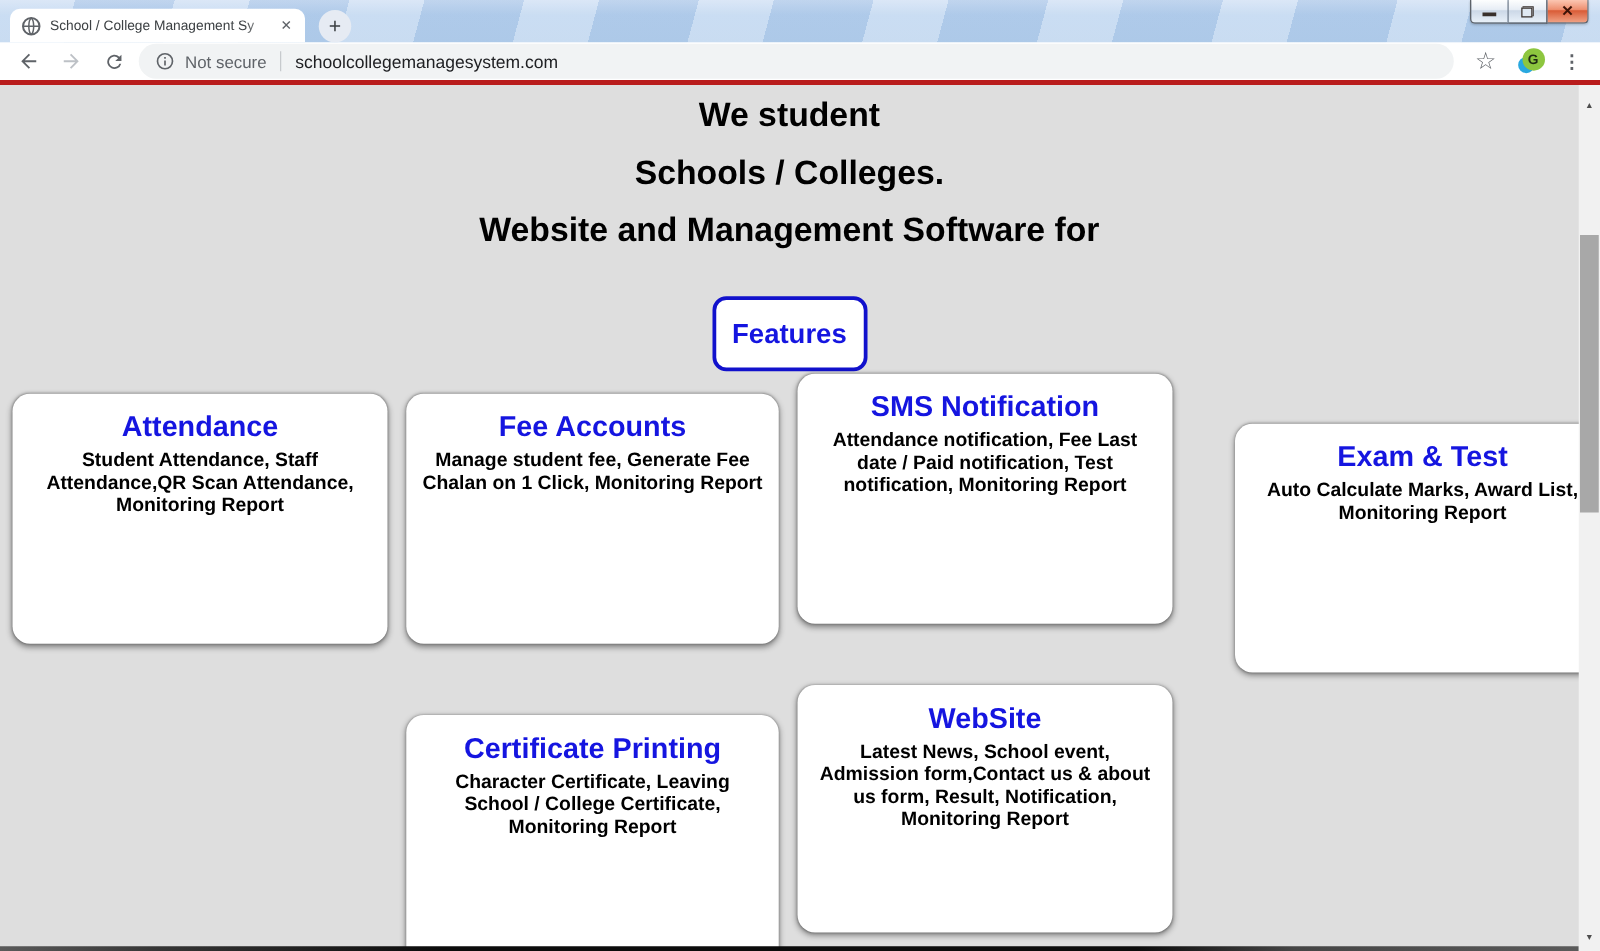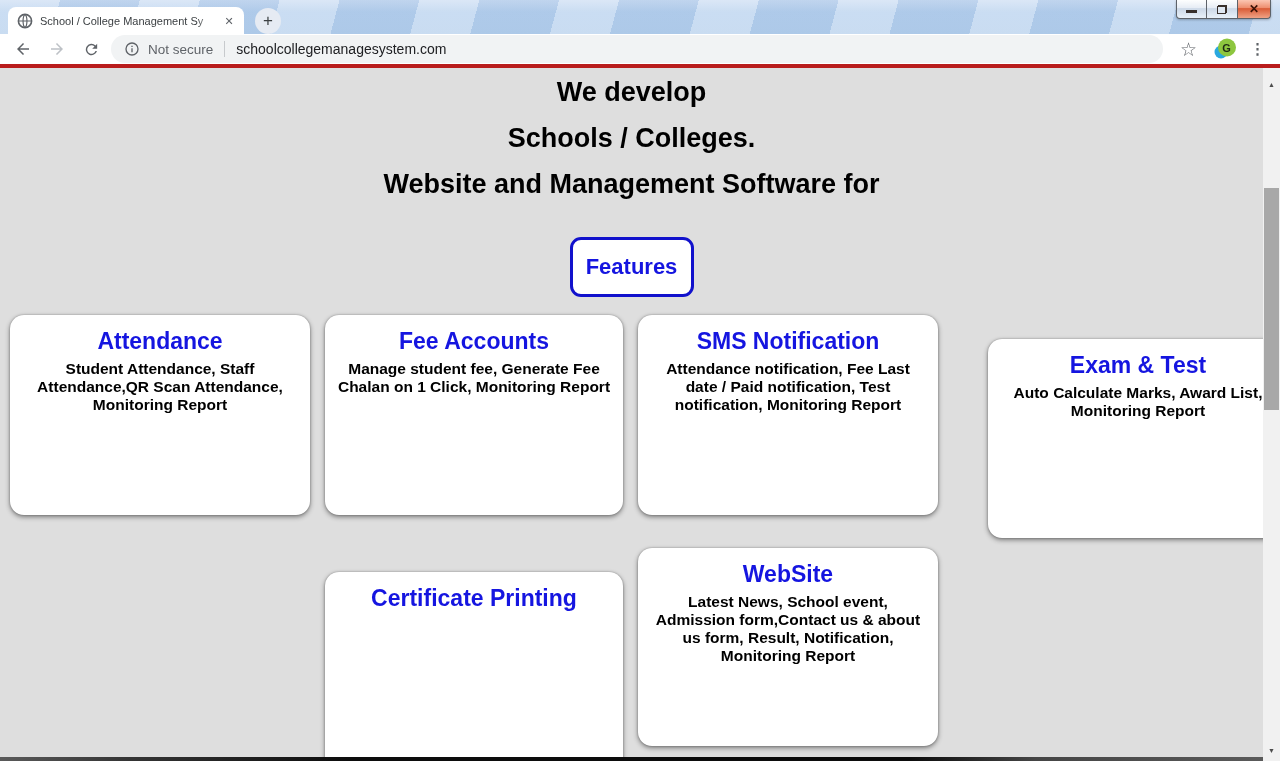--- a/index.html
+++ b/index.html
@@ -43,21 +43,21 @@
   .page{position:relative;height:693px;background:#dedede;overflow:hidden}
   .content{margin-right:17px}
   .headline{padding-top:1px;text-align:center;font-weight:bold;font-size:27px;line-height:46px;color:#000}
   .features-btn{display:block;margin:30px auto 0;width:124px;height:60px;background:#fff;border:3px solid #1111cc;border-radius:11px;color:#1515e0;font-weight:bold;font-size:22px;font-family:"Liberation Sans",sans-serif;cursor:pointer}
 
   .card{position:absolute;background:#fff;border-radius:14px;box-shadow:0 2px 5px rgba(0,0,0,.45),0 0 2px rgba(0,0,0,.3);text-align:center;padding:13px 12px 4px}
   .card h3{color:#1515e0;font-size:23px;font-weight:bold;margin-bottom:5px}
   .card p{font-size:15.5px;font-weight:bold;line-height:18px;color:#000}
   .card.c1{left:10px;top:247px;width:300px;height:200px}
   .card.c2{left:325px;top:247px;width:298px;height:200px}
-  .card.c3{left:638px;top:247px;width:300px;height:200px}
+  .card.c3{left:638px;top:231px;width:300px;height:200px}
   .card.c4{left:988px;top:271px;width:300px;height:199px}
   .card.c5{left:325px;top:504px;width:298px;height:200px}
   .card.c6{left:638px;top:480px;width:300px;height:198px}
 
   .bottom-strip{position:absolute;bottom:0;left:0;width:1263px;height:4px;background:linear-gradient(90deg,#5a5a5a 0%,#353535 10%,#0c0c0c 28%,#0c0c0c 72%,#454545 82%,#5a5a5a 100%)}
 
   
   .scrollbar{position:absolute;top:0;right:0;width:17px;height:100%;background:#f1f1f1}
   .sb-btn{position:absolute;left:0;width:17px;height:17px;display:flex;align-items:center;justify-content:center;font-size:7px;color:#4d4d4d;cursor:pointer}
   .sb-btn.up{top:8px}
@@ -122,21 +122,21 @@
       <circle cx="8" cy="15" r="6.5" fill="#29a8df"></circle>
       <circle cx="14" cy="10.5" r="9" fill="#8dc63f"></circle>
       <text x="13.5" y="14.5" font-size="11" font-weight="bold" fill="#1f2a14" text-anchor="middle" font-family="Liberation Sans, sans-serif">G</text>
     </svg>
     <span class="menu-dots">⋮</span>
   </div>
 
   <div class="page">
     <div class="content">
       <div class="headline">
-        <div>We develop</div>
+        <div>We student</div>
         <div>Schools / Colleges.</div>
         <div>Website and Management Software for</div>
       </div>
       <button class="features-btn">Features</button>
     </div>
 
     <div class="card c1">
       <h3>Attendance</h3>
       <p>Student Attendance, Staff Attendance,QR Scan Attendance, Monitoring Report</p>
     </div>
@@ -147,20 +147,21 @@
     <div class="card c3">
       <h3>SMS Notification</h3>
       <p>Attendance notification, Fee Last date / Paid notification, Test notification, Monitoring Report</p>
     </div>
     <div class="card c4">
       <h3>Exam &amp; Test</h3>
       <p>Auto Calculate Marks, Award List, Monitoring Report</p>
     </div>
     <div class="card c5">
       <h3>Certificate Printing</h3>
+      <p>Character Certificate, Leaving School / College Certificate, Monitoring Report</p>
     </div>
     <div class="card c6">
       <h3>WebSite</h3>
       <p>Latest News, School event, Admission form,Contact us &amp; about us form, Result, Notification, Monitoring Report</p>
     </div>
 
     <div class="bottom-strip"></div>
 
     <div class="scrollbar">
       <div class="sb-btn up">▲</div>

